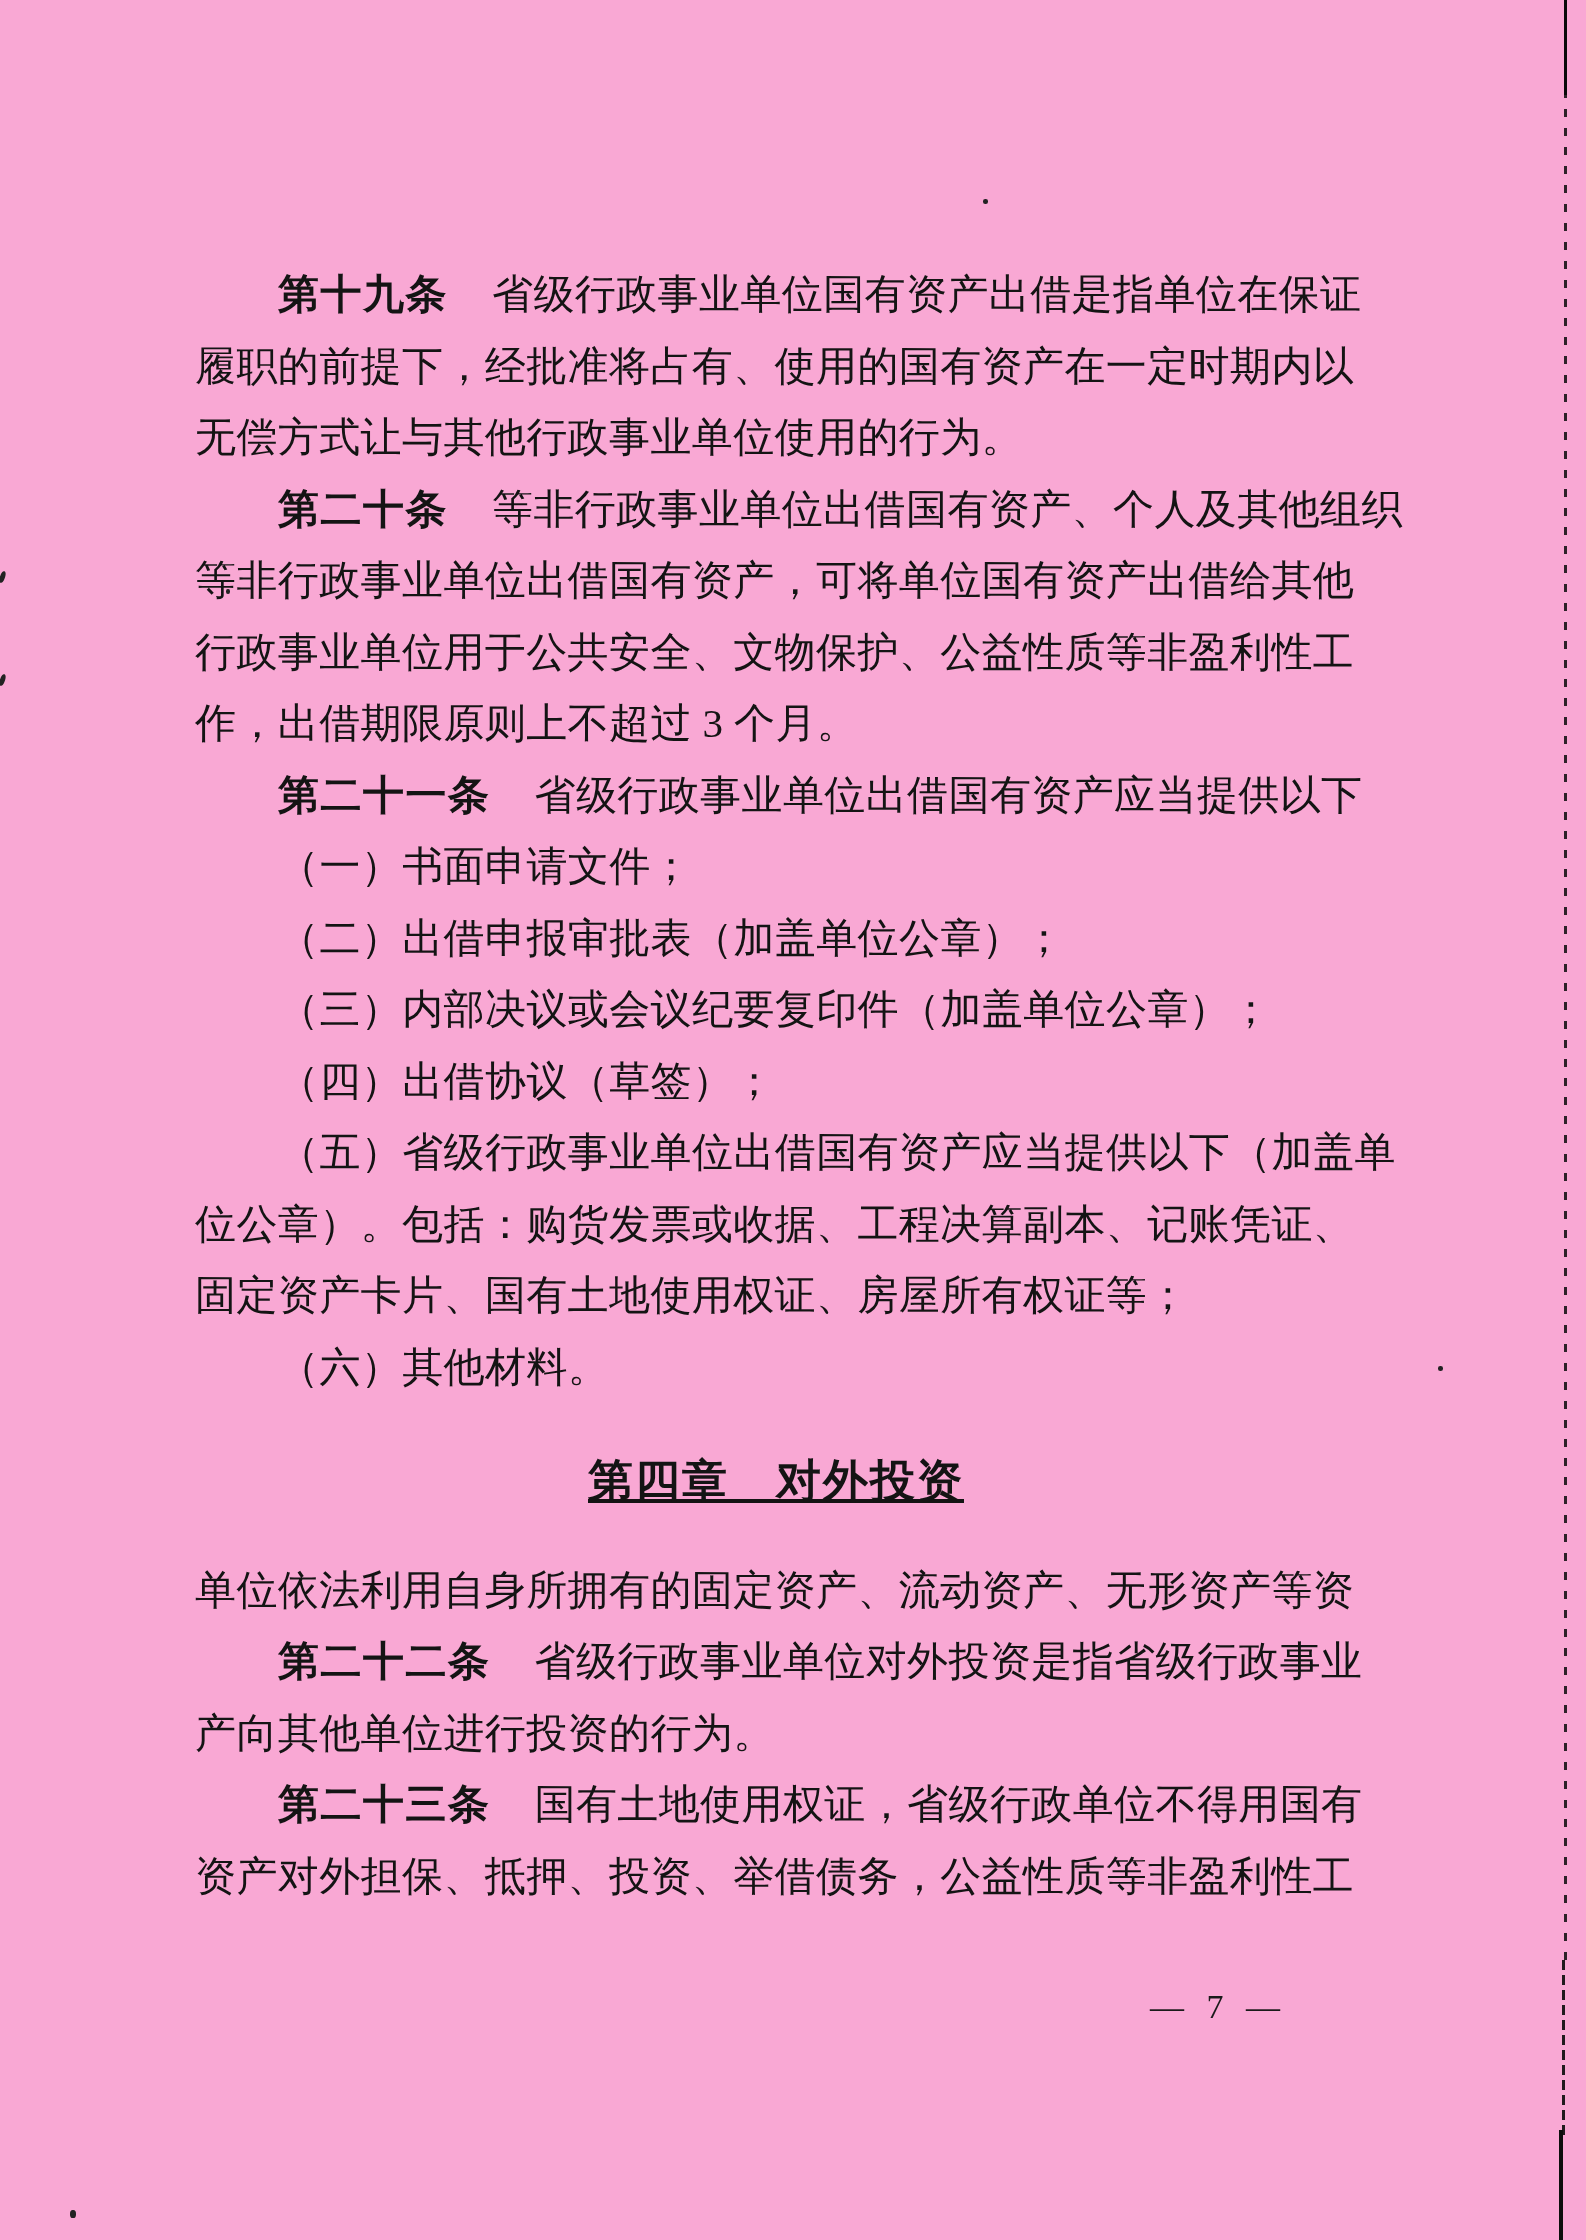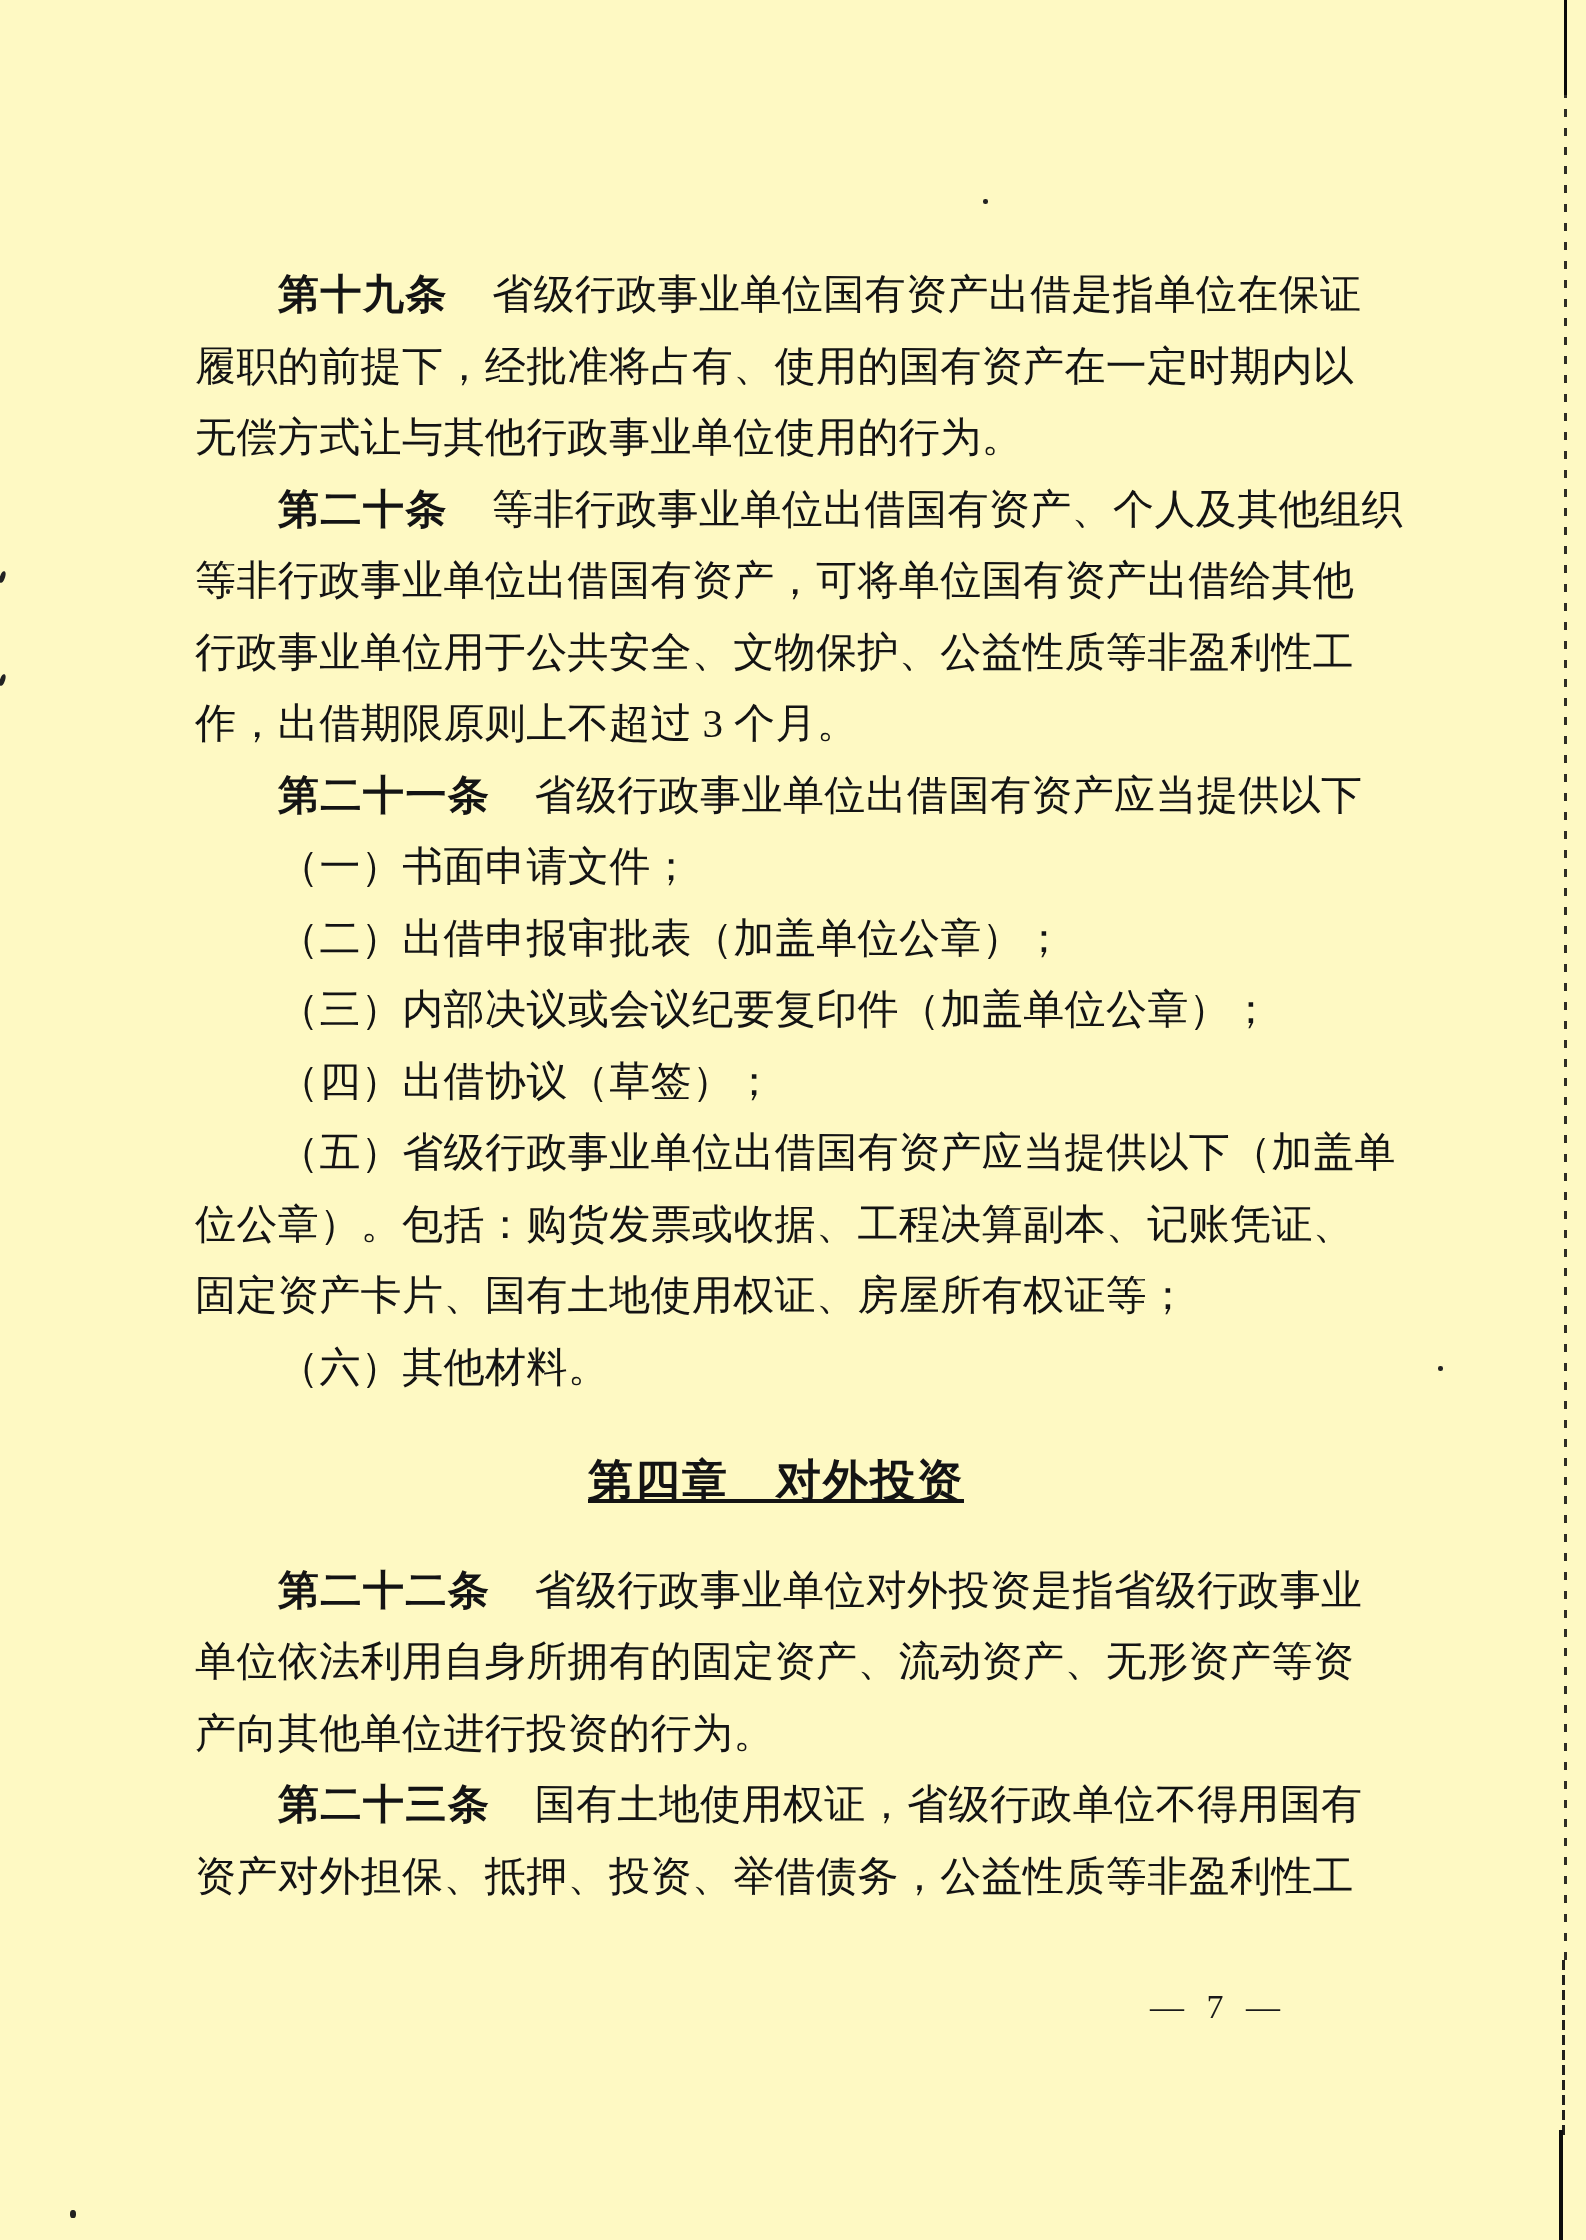--- a/index.html
+++ b/index.html
@@ -1,19 +1,19 @@
 <!DOCTYPE html>
 <html><head>
 <meta charset="utf-8">
 <style>
   html,body { margin:0; padding:0; background:#e8e8e8; }
   .page {
     position:relative;
     width:1586px; height:2240px;
-    background:#fef9c3;
+    background:#f9a8d4;
     overflow:hidden;
     font-family:"Liberation Serif","DejaVu Serif",serif;
     color:#141414;
   }
   .content {
     position:absolute;
     left:195px; top:259px;
     width:1162px;
   }
   .line {
@@ -93,22 +93,22 @@
     <div class="line indent"><span>（二）出借申报审批表（加盖单位公章）；</span></div>
     <div class="line indent"><span>（三）内部决议或会议纪要复印件（加盖单位公章）；</span></div>
     <div class="line indent"><span>（四）出借协议（草签）；</span></div>
     <div class="line indent"><span>（五）省级行政事业单位出借国有资产应当提供以下（加盖单</span></div>
     <div class="line"><span>位公章）。包括：购货发票或收据、工程决算副本、记账凭证、</span></div>
     <div class="line"><span>固定资产卡片、国有土地使用权证、房屋所有权证等；</span></div>
     <div class="line indent"><span>（六）其他材料。</span></div>
 
     <div class="chapter">第四章　对外投资</div>
 
+    <div class="line"><span>单位依法利用自身所拥有的固定资产、流动资产、无形资产等资</span></div>
     <div class="line indent"><span class="art-num">第二十二条</span><span>省级行政事业单位对外投资是指省级行政事业</span></div>
-    <div class="line"><span>单位依法利用自身所拥有的固定资产、流动资产、无形资产等资</span></div>
     <div class="line"><span>产向其他单位进行投资的行为。</span></div>
 
     <div class="line indent"><span class="art-num">第二十三条</span><span>国有土地使用权证，省级行政单位不得用国有</span></div>
     <div class="line"><span>资产对外担保、抵押、投资、举借债务，公益性质等非盈利性工</span></div>
 
   </div>
 
   <div class="page-num">— 7 —</div>
 
   <div class="edge-top"></div>

